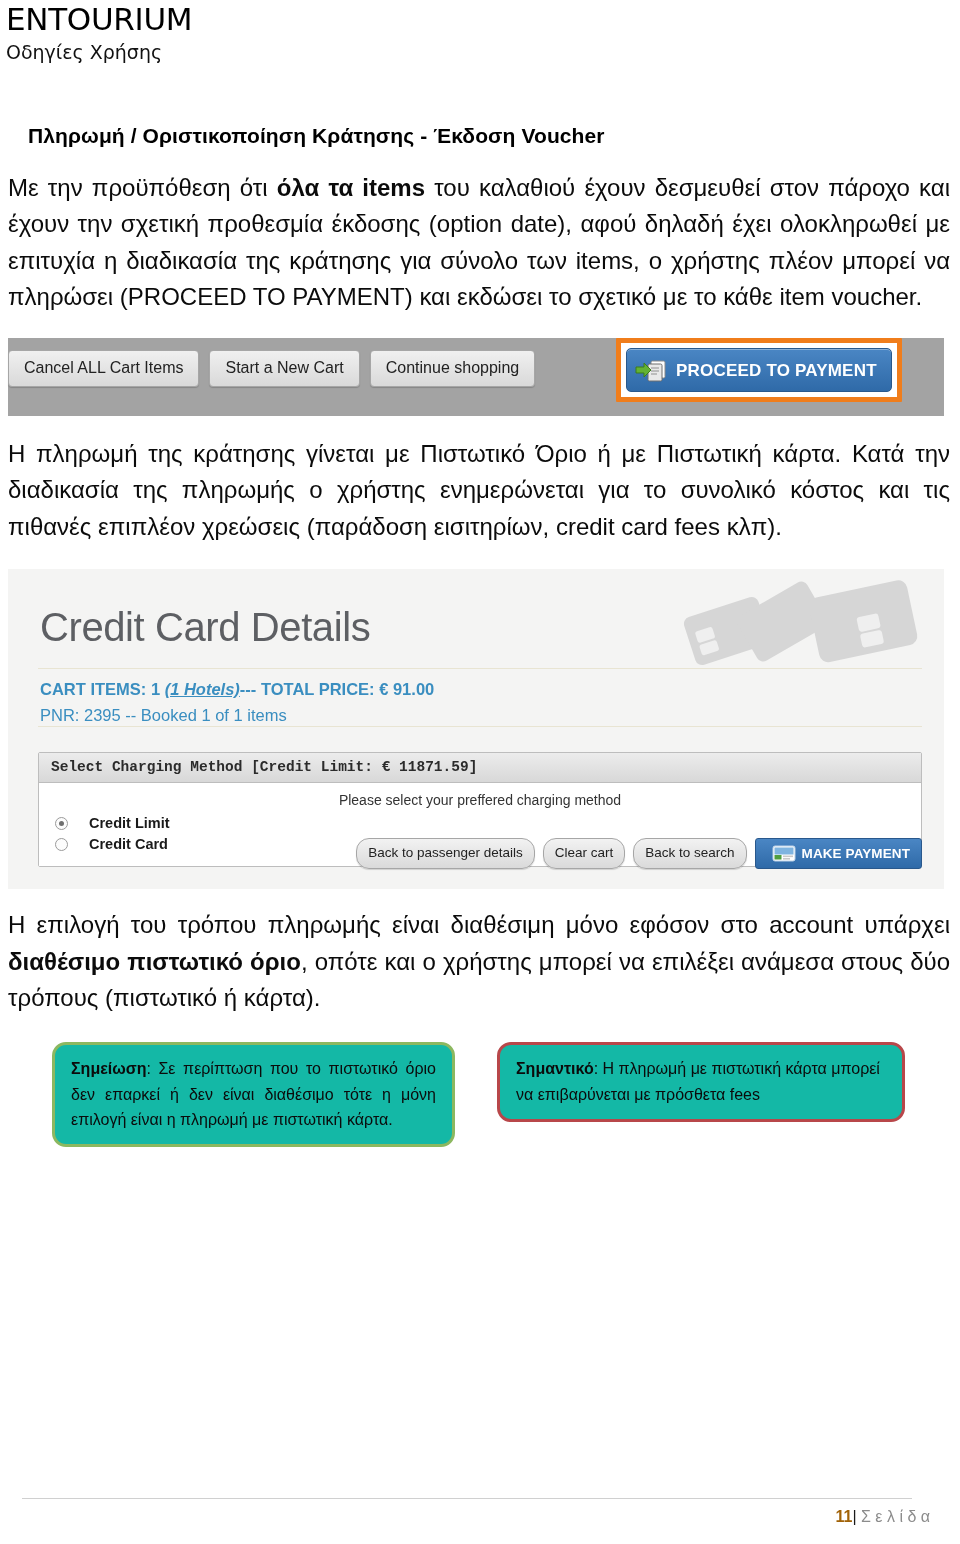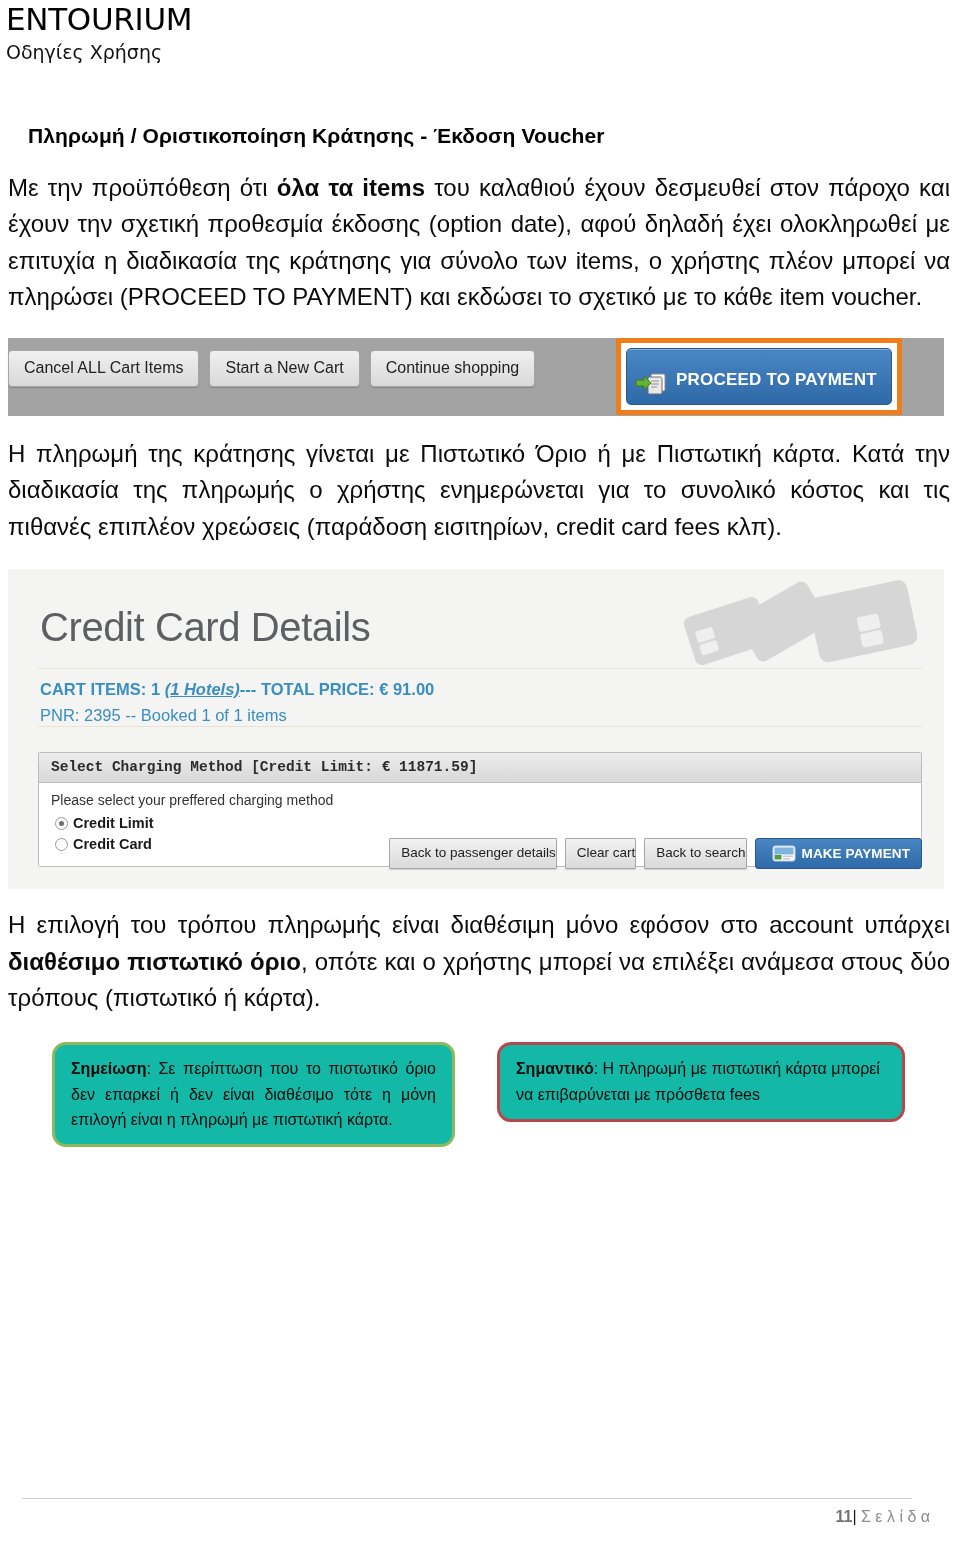--- a/index.html
+++ b/index.html
@@ -106,23 +106,23 @@
     background: #ffffff;
     padding: 5px;
     border-radius: 1px;
   }
   .btn-primary {
     background: linear-gradient(#4a86c4, #2f6aa8);
     border: 1px solid #29588c;
     border-radius: 5px;
     box-shadow: inset 0 1px 0 rgba(255,255,255,0.35);
     display: flex;
-    align-items: flex-start;
+    align-items: center;
     gap: 7px;
-    padding: 22px 14px 7px 8px;
+    padding: 9px 14px 7px 8px;
     white-space: nowrap;
   }
   .btn-primary .label {
     font-family: "Liberation Sans", sans-serif;
     font-weight: bold;
     font-size: 17px;
     color: #ffffff;
     letter-spacing: 0.2px;
     line-height: 1;
   }
@@ -208,25 +208,26 @@
   .panel-body {
     padding: 9px 12px 12px 12px;
     background: #fff;
   }
   .hint {
     font-family: "Liberation Sans", sans-serif;
     font-size: 14px;
     color: #333;
     margin: 0 0 5px 0;
     line-height: 1.2;
+    text-align: center;
   }
   .radio-row {
     display: flex;
     align-items: center;
-    gap: 5px;
+    gap: 21px;
     padding: 3px 0 3px 4px;
   }
   .radio {
     width: 11px;
     height: 11px;
     border-radius: 50%;
     border: 1px solid #9b9b9b;
     background: #fcfcfc;
     position: relative;
     flex: 0 0 auto;
@@ -252,26 +253,26 @@
     position: absolute;
     right: 22px;
     bottom: 20px;
     display: flex;
     align-items: center;
     gap: 8px;
   }
   .ui-btn-sm {
     background: linear-gradient(#f2f2f2, #dadada);
     border: 1px solid #a6a6a6;
-    border-radius: 1px;
+    border-radius: 13px;
     box-shadow: 0 1px 1px rgba(0,0,0,0.15);
     font-family: "Liberation Sans", sans-serif;
     font-size: 13.5px;
     color: #222;
-    padding: 7px 0 8px 11px;
+    padding: 7px 11px 8px 11px;
     white-space: nowrap;
     line-height: 1;
   }
   .btn-primary-sm {
     background: linear-gradient(#4a86c4, #2f6aa8);
     border: 1px solid #29588c;
     border-radius: 3px;
     display: flex;
     align-items: center;
     gap: 6px;
@@ -336,21 +337,21 @@
   }
   .footer-text {
     text-align: right;
     font-family: "Liberation Sans", sans-serif;
     font-size: 16px;
     color: #8c8c8c;
     padding-right: 4px;
     line-height: 1.1;
   }
   .footer-text .pg {
-    color: #737373;
+    color: #a16207;
     font-weight: bold;
   }
   .footer-text .sep { color: #1a1a1a; }
 </style>
 </head>
 <body>
 
 <div class="page">
 
   <h1 class="doc-title">ENTOURIUM</h1>

